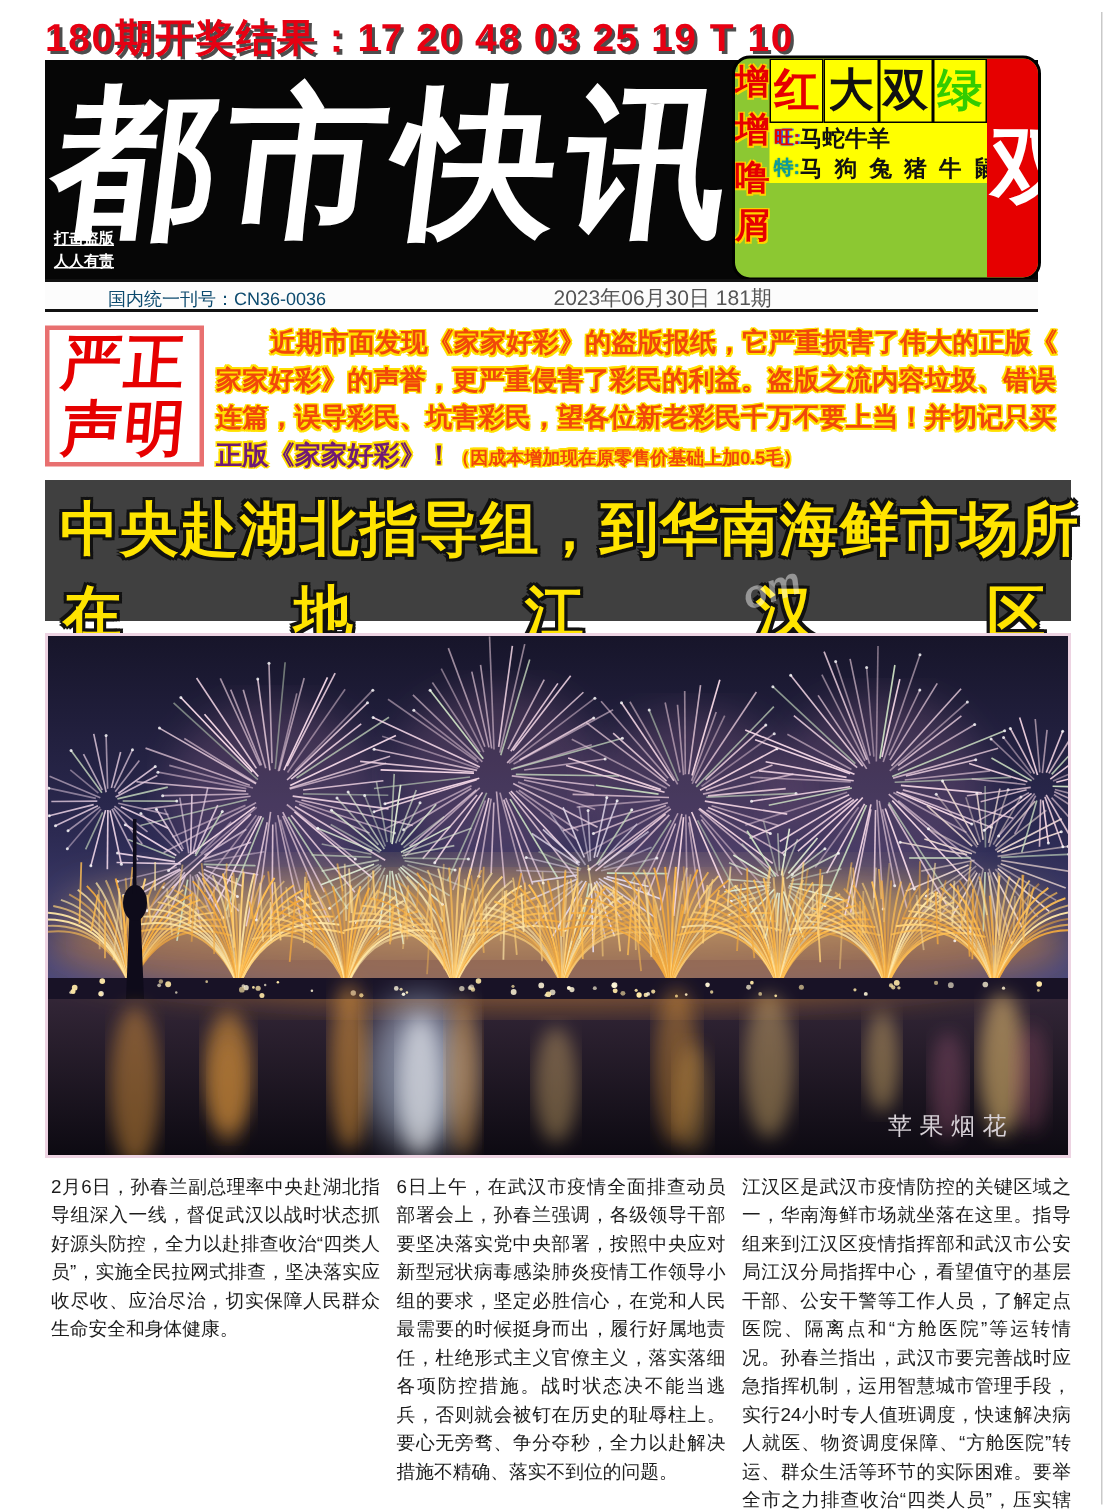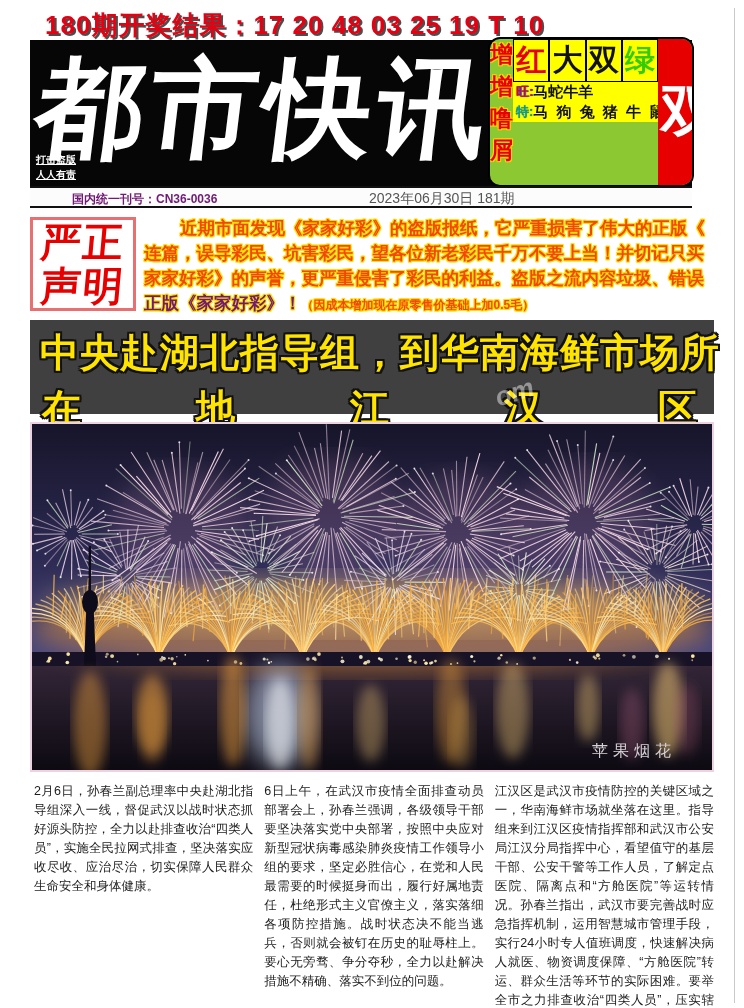--- a/index.html
+++ b/index.html
@@ -1,21 +1,21 @@
 <!DOCTYPE html>
 <html><head>
 <meta charset="utf-8">
 <style>
   * { margin:0; padding:0; box-sizing:border-box; }
   html,body { width:744px; background:#fff; font-family:"Liberation Sans","DejaVu Sans",sans-serif; }
   .page { position:relative; width:744px; height:1008px; background:#fff; overflow:hidden; }
   .edge-line { position:absolute; left:734px; top:8px; width:1px; height:995px; background:#c9c9c9; }
 
   
-  .top-banner { position:absolute; left:45px; top:8px; width:684px;
+  .top-banner { position:absolute; left:30px; top:8px; width:684px;
     font-size:26px; font-weight:bold; color:#e60012; letter-spacing:1px;
     text-shadow:2px 2px 0 #4d4d4d; white-space:pre; }
 
   
   .masthead { position:absolute; left:30px; top:40px; width:662px; height:146px; background:#060606; }
   .paper-title { position:absolute; left:6px; top:-4px; width:470px; height:146px;
     color:#fff; font-weight:900; font-size:108px; line-height:146px; letter-spacing:6px;
     transform:skewX(-7deg); white-space:nowrap; }
   .anti-piracy { position:absolute; left:6px; bottom:4px; color:#fff; font-size:10px; font-weight:bold; line-height:15px;text-decoration:underline; }
 
@@ -38,21 +38,21 @@
   .z-te { color:#0b9aa0; text-shadow:0 0 1px #2e8b2e; }
   .big-pick { width:61px; background:#e60000; color:#fff; font-size:56px; font-weight:bold;
     display:flex; align-items:center; justify-content:center; }
   .pred-bottom { flex:1; background:#fff; display:flex; align-items:center; padding:1px 2px; }
   .tail-lines { width:142px; font-size:12.5px; font-weight:bold; color:#111; line-height:15px; white-space:pre; }
   .side-pick { color:#e60000; font-size:15px; font-weight:bold; line-height:16px; white-space:pre; }
 
   
   .info-bar { position:absolute; left:30px; top:186px; width:662px; height:22px; background:#fcfcfc;
     border-top:2px solid #111; border-bottom:2px solid #111; }
-  .issue-no { position:absolute; left:42px; top:3px; font-size:12px; font-weight:bold; color:#701a75; }
+  .issue-no { position:absolute; left:42px; top:3px; font-size:12px; font-weight:normal; color:#0c4a6e; }
   .date-issue { position:absolute; left:339px; top:2px; font-size:14px; color:#555; }
 
   
   .statement { position:absolute; left:30px; top:212px; width:684px; height:106px; display:flex; }
   .st-box { width:106px; height:94px; margin-top:5px; border:3px solid #e87070; background:#fff;
     display:flex; flex-direction:column; align-items:center; justify-content:center; }
   .st-box div { font-size:40px; font-weight:900; color:#e60000; line-height:44px; transform:skewX(-5deg); letter-spacing:2px; }
   .st-text { flex:1; padding:4px 0 0 8px; font-size:17.5px; font-weight:bold; color:#f1480a; line-height:25px;
     text-shadow:-1px -1px 0 #ffe000,1px -1px 0 #ffe000,-1px 1px 0 #ffe000,1px 1px 0 #ffe000,0 1px 0 #ffe000,0 -1px 0 #ffe000; }
   .st-text .indent { padding-left:36px; }
@@ -125,22 +125,22 @@
     <span class="date-issue">2023年06月30日  181期</span>
   </div>
 
   <div class="statement">
     <div class="st-box">
       <div>严正</div>
       <div>声明</div>
     </div>
     <div class="st-text">
       <div class="indent">近期市面发现《家家好彩》的盗版报纸，它严重损害了伟大的正版《</div>
+      <div>家家好彩》的声誉，更严重侵害了彩民的利益。盗版之流内容垃圾、错误</div>
       <div>连篇，误导彩民、坑害彩民，望各位新老彩民千万不要上当！并切记只买</div>
-      <div>家家好彩》的声誉，更严重侵害了彩民的利益。盗版之流内容垃圾、错误</div>
       <div><span class="st-line4-main">正版《家家好彩》！</span><span class="st-note">（因成本增加现在原零售价基础上加0.5毛）</span></div>
     </div>
   </div>
 
   <div class="headline">
     <div class="hl-line">中央赴湖北指导组，到华南海鲜市场所</div>
     <div class="hl-line hl-line2">
       <span>在</span>
       <span>地</span>
       <span>江</span>

